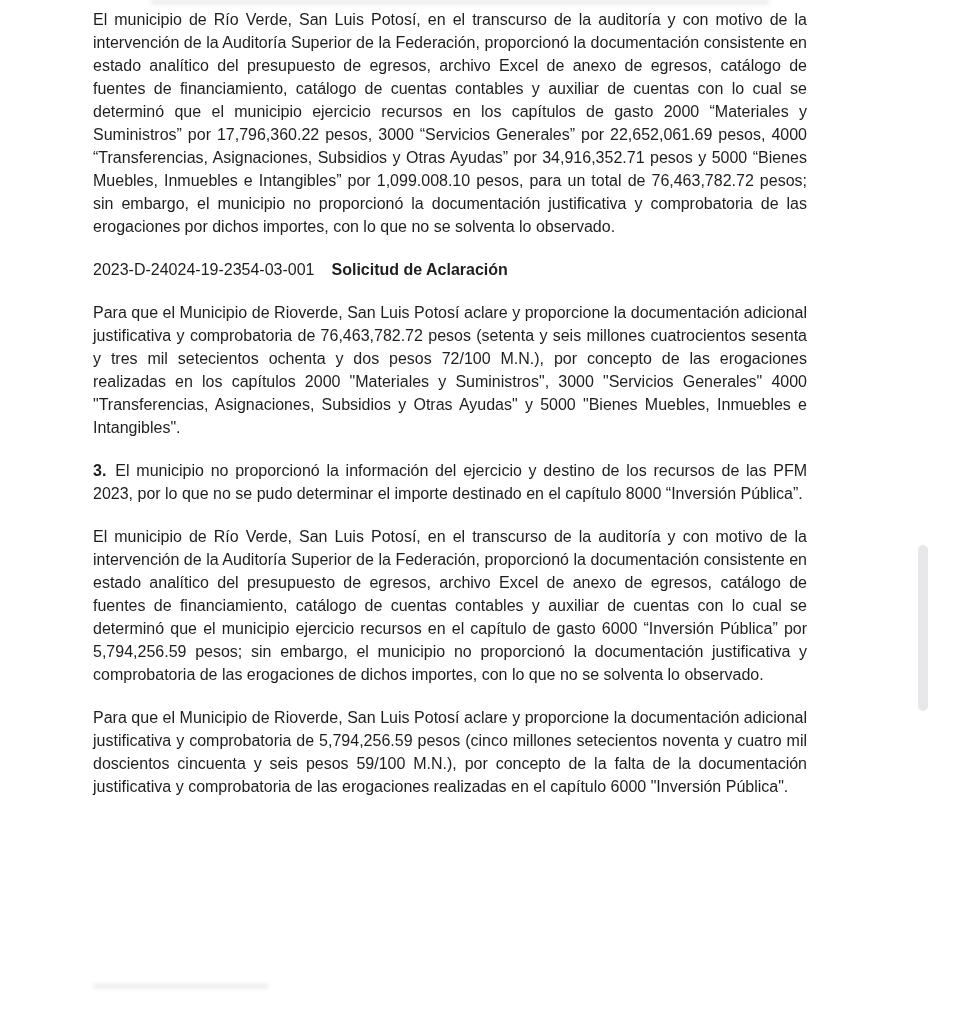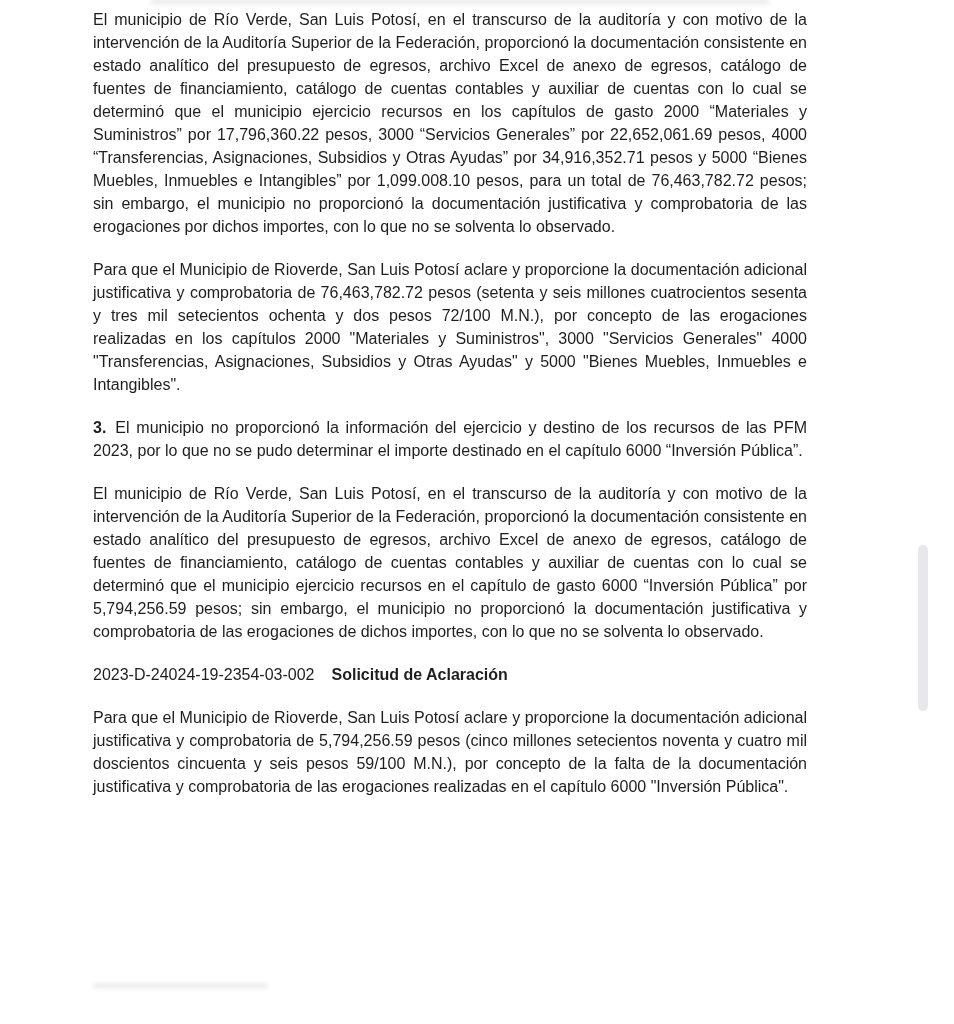--- a/index.html
+++ b/index.html
@@ -50,29 +50,29 @@
 <body>
 
 <div class="page">
 
   <div class="artifact artifact-top"></div>
 
   <div class="doc">
 
     <p>El municipio de Río Verde, San Luis Potosí, en el transcurso de la auditoría y con motivo de la intervención de la Auditoría Superior de la Federación, proporcionó la documentación consistente en estado analítico del presupuesto de egresos, archivo Excel de anexo de egresos, catálogo de fuentes de financiamiento, catálogo de cuentas contables y auxiliar de cuentas con lo cual se determinó que el municipio ejercicio recursos en los capítulos de gasto 2000 “Materiales y Suministros” por 17,796,360.22 pesos, 3000 “Servicios Generales” por 22,652,061.69 pesos, 4000 “Transferencias, Asignaciones, Subsidios y Otras Ayudas” por 34,916,352.71 pesos y 5000 “Bienes Muebles, Inmuebles e Intangibles” por 1,099.008.10 pesos, para un total de 76,463,782.72 pesos; sin embargo, el municipio no proporcionó la documentación justificativa y comprobatoria de las erogaciones por dichos importes, con lo que no se solventa lo observado.</p>
 
+    <p><span>2023-D-24024-19-2354-03-001</span><span class="ob-label">Solicitud de Aclaración</span></p>
 
     <p>Para que el Municipio de Rioverde, San Luis Potosí aclare y proporcione la documentación adicional justificativa y comprobatoria de 76,463,782.72 pesos (setenta y seis millones cuatrocientos sesenta y tres mil setecientos ochenta y dos pesos 72/100 M.N.), por concepto de las erogaciones realizadas en los capítulos 2000 "Materiales y Suministros", 3000 "Servicios Generales" 4000 "Transferencias, Asignaciones, Subsidios y Otras Ayudas" y 5000 "Bienes Muebles, Inmuebles e Intangibles".</p>
 
 
-    <p><span class="finding-number">3.</span><span>El municipio no proporcionó la información del ejercicio y destino de los recursos de las PFM 2023, por lo que no se pudo determinar el importe destinado en el capítulo 6000 “Inversión Pública”.</span></p>
+    <p><span class="finding-number">3.</span><span>El municipio no proporcionó la información del ejercicio y destino de los recursos de las PFM 2023, por lo que no se pudo determinar el importe destinado en el capítulo 8000 “Inversión Pública”.</span></p>
 
     <p>El municipio de Río Verde, San Luis Potosí, en el transcurso de la auditoría y con motivo de la intervención de la Auditoría Superior de la Federación, proporcionó la documentación consistente en estado analítico del presupuesto de egresos, archivo Excel de anexo de egresos, catálogo de fuentes de financiamiento, catálogo de cuentas contables y auxiliar de cuentas con lo cual se determinó que el municipio ejercicio recursos en el capítulo de gasto 6000 “Inversión Pública” por 5,794,256.59 pesos; sin embargo, el municipio no proporcionó la documentación justificativa y comprobatoria de las erogaciones de dichos importes, con lo que no se solventa lo observado.</p>
 
-    <p><span>2023-D-24024-19-2354-03-002</span><span class="ob-label">Solicitud de Aclaración</span></p>
 
     <p>Para que el Municipio de Rioverde, San Luis Potosí aclare y proporcione la documentación adicional justificativa y comprobatoria de 5,794,256.59 pesos (cinco millones setecientos noventa y cuatro mil doscientos cincuenta y seis pesos 59/100 M.N.), por concepto de la falta de la documentación justificativa y comprobatoria de las erogaciones realizadas en el capítulo 6000 "Inversión Pública".</p>
 
   </div>
 
   <div class="artifact artifact-bottom"></div>
 
   <div class="scrollbar-thumb"></div>
 
 </div>

